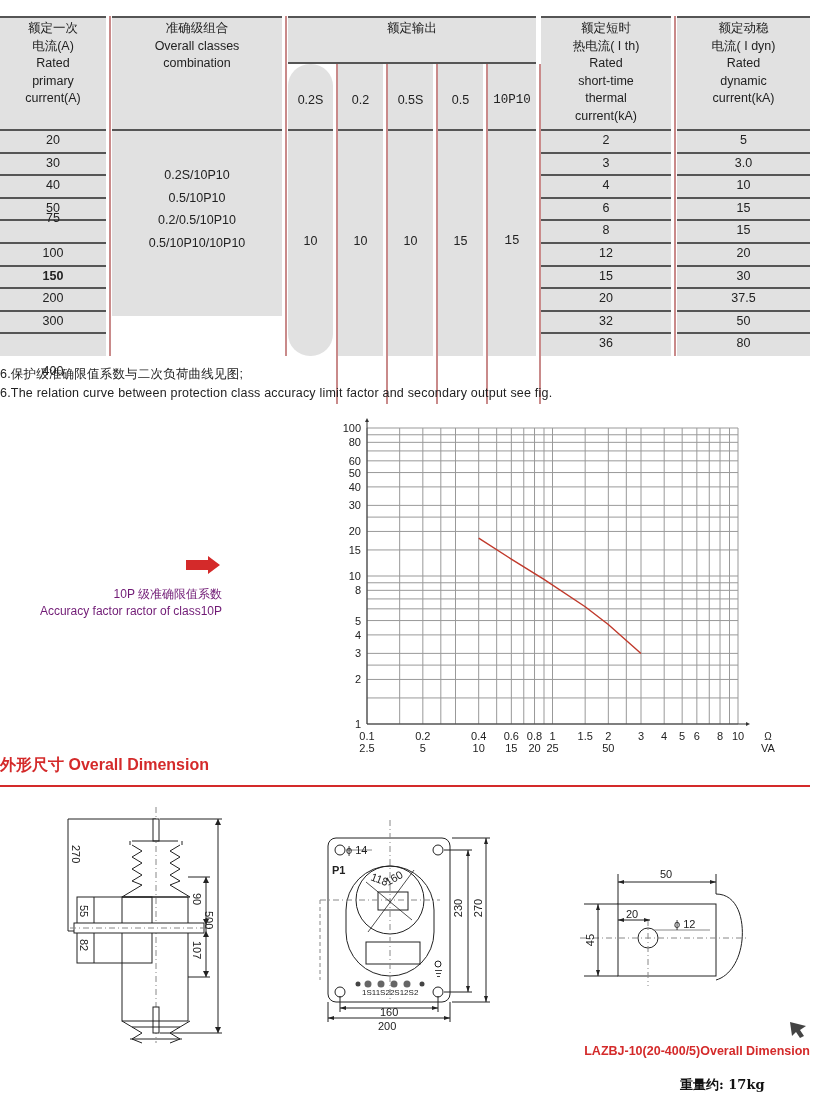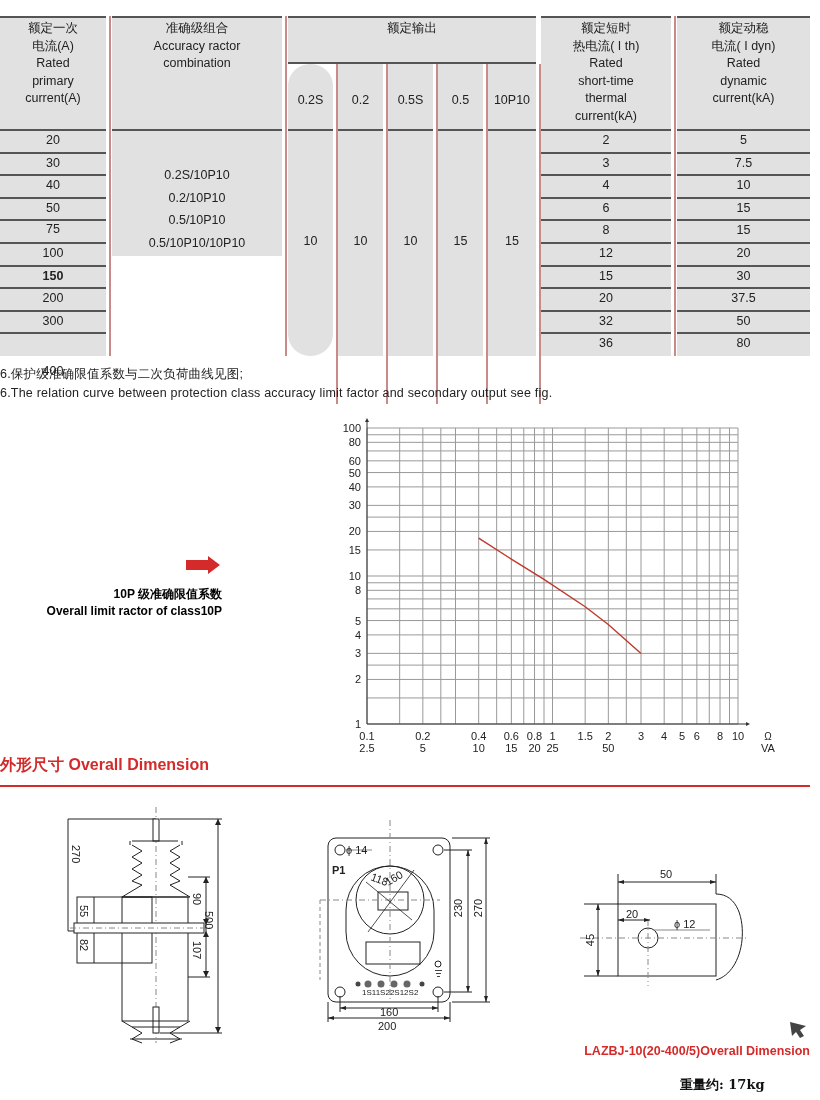--- a/index.html
+++ b/index.html
@@ -10,21 +10,21 @@
   .spec { position:absolute; left:0; top:16px; width:810px; }
   .col { position:absolute; top:0; background:#e1e1e1; }
   .col.border-right::after { content:""; position:absolute; top:0; right:-5px; width:2px; height:340px; background:#c98a8a; }
   .hcell { position:absolute; left:0; right:0; text-align:center; font-size:12.5px; line-height:17.5px; color:#222; }
   .topline { position:absolute; left:0; right:0; height:2px; background:#555; }
   .rowline { position:absolute; left:0; right:0; height:2px; background:#555; }
   .cellv { position:absolute; left:0; right:0; text-align:center; font-size:12.5px; color:#222; }
 
   .note { position:absolute; left:0; font-size:12.5px; color:#222; letter-spacing:0.2px; }
 
-  .redlabel { position:absolute; color:#000000; font-weight:bold; font-size:12px; text-align:right; }
+  .redlabel { position:absolute; color:#701a75; font-weight:normal; font-size:12px; text-align:right; }
   .arrow { position:absolute; left:186px; top:556px; width:34px; height:18px; }
 
   .section-title { position:absolute; left:0; top:755px; color:#d42a2a; font-weight:bold; font-size:16px; }
   .section-rule { position:absolute; left:0; top:785px; width:810px; height:2px; background:#d42a2a; }
 
   .caption { position:absolute; right:10px; top:1044px; color:#d42a2a; font-weight:bold; font-size:12.5px; }
   .weight { position:absolute; left:680px; top:1076px; font-family:"DejaVu Serif", serif; font-weight:bold; font-size:13px; color:#111; }
 
   svg text { font-family:"Liberation Sans", sans-serif; }
 </style>
@@ -45,46 +45,46 @@
     <div id="primary-rows">
         <div class="rowline" style="top: 113px;"></div>
         <div class="cellv" style="top: 117px;">20</div>
         <div class="rowline" style="top: 135.6px;"></div>
         <div class="cellv" style="top: 139.6px;">30</div>
         <div class="rowline" style="top: 158.2px;"></div>
         <div class="cellv" style="top: 162.2px;">40</div>
         <div class="rowline" style="top: 180.8px;"></div>
         <div class="cellv" style="top: 184.8px;">50</div>
         <div class="rowline" style="top: 203.4px;"></div>
-        <div class="cellv" style="top: 206px;">75</div>
+        <div class="cellv" style="top: 195px;">75</div>
         <div class="rowline" style="top: 226px;"></div>
         <div class="cellv" style="top: 230px;">100</div>
         <div class="rowline" style="top: 248.6px;"></div>
         <div class="cellv" style="top: 252.6px; font-weight: bold;">150</div>
         <div class="rowline" style="top: 271.2px;"></div>
         <div class="cellv" style="top: 275.2px;">200</div>
         <div class="rowline" style="top: 293.8px;"></div>
         <div class="cellv" style="top: 297.8px;">300</div>
         <div class="rowline" style="top: 316.4px;"></div>
         <div class="cellv" style="top: 320.4px; margin-top: 28px;">400</div>
       </div>
   </div>
 
-  <div class="col border-right" style="left:112px;width:170px;height:240px;">
+  <div class="col border-right" style="left:112px;width:170px;height:300px;">
     <div class="topline" style="top:0;"></div>
     <div class="hcell" style="top:4px;">
       <div>准确级组合</div>
-      <div>Accuracy ractor</div>
+      <div>Overall classes</div>
       <div>combination</div>
     </div>
     <div class="rowline" style="top:113px;"></div>
     <div class="hcell" style="top:148px;line-height:22.6px;">
       <div>0.2S/10P10</div>
-      <div>0.2/10P10</div>
       <div>0.5/10P10</div>
+      <div>0.2/0.5/10P10</div>
       <div>0.5/10P10/10P10</div>
     </div>
   </div>
 
   <div class="col" style="left:288px;width:248px;height:46px;">
     <div class="topline" style="top:0;"></div>
     <div class="hcell" style="top:4px;">
       <div>额定输出</div>
     </div>
     <div class="rowline" style="top:46px;"></div>
@@ -103,21 +103,21 @@
       <div class="col border-right" style="left: 388px; width: 45px; top: 48px; height: 292px;">
         <div class="hcell" style="top: 28px;">0.5S</div>
         <div class="rowline" style="top: 65px;"></div>
         <div class="cellv" style="top: 170px;">10</div>
       </div>
       <div class="col border-right" style="left: 438px; width: 45px; top: 48px; height: 292px;">
         <div class="hcell" style="top: 28px;">0.5</div>
         <div class="rowline" style="top: 65px;"></div>
         <div class="cellv" style="top: 170px;">15</div>
       </div>
-      <div class="col border-right" style="left: 488px; width: 48px; top: 48px; height: 292px;">
+      <div class="col border-right" style="left: 488px; width: 48px; top: 48px; height: 292px; font-family: Liberation Mono, monospace;">
         <div class="hcell" style="top: 28px;">10P10</div>
         <div class="rowline" style="top: 65px;"></div>
         <div class="cellv" style="top: 170px;">15</div>
       </div>
     </div>
 
   <div class="col border-right" style="left:541px;width:130px;height:340px;">
     <div class="topline" style="top:0;"></div>
     <div class="hcell" style="top:4px;">
       <div>额定短时</div>
@@ -157,21 +157,21 @@
       <div>额定动稳</div>
       <div>电流( I dyn)</div>
       <div>Rated</div>
       <div>dynamic</div>
       <div>current(kA)</div>
     </div>
     <div id="dynamic-rows">
         <div class="rowline" style="top: 113px;"></div>
         <div class="cellv" style="top: 117px;">5</div>
         <div class="rowline" style="top: 135.6px;"></div>
-        <div class="cellv" style="top: 139.6px;">7.5</div>
+        <div class="cellv" style="top: 139.6px;">3.0</div>
         <div class="rowline" style="top: 158.2px;"></div>
         <div class="cellv" style="top: 162.2px;">10</div>
         <div class="rowline" style="top: 180.8px;"></div>
         <div class="cellv" style="top: 184.8px;">15</div>
         <div class="rowline" style="top: 203.4px;"></div>
         <div class="cellv" style="top: 207.4px;">15</div>
         <div class="rowline" style="top: 226px;"></div>
         <div class="cellv" style="top: 230px;">20</div>
         <div class="rowline" style="top: 248.6px;"></div>
         <div class="cellv" style="top: 252.6px;">30</div>
@@ -185,21 +185,21 @@
   </div>
 </div>
 
 <div class="note" style="top:366px;">6.保护级准确限值系数与二次负荷曲线见图;</div>
 <div class="note" style="top:386px;">6.The relation curve between protection class accuracy limit factor and secondary output see fig.</div>
 
 <svg class="arrow" viewBox="0 0 34 18">
   <polygon points="0,4 22,4 22,0 34,9 22,18 22,14 0,14" fill="#d42a2a"></polygon>
 </svg>
 <div class="redlabel" style="right:598px;top:586px;">10P 级准确限值系数</div>
-<div class="redlabel" style="right:598px;top:604px;">Overall limit ractor of class10P</div>
+<div class="redlabel" style="right:598px;top:604px;">Accuracy factor ractor of class10P</div>
 
 <svg id="chart" class="abs" style="left:0;top:0;" width="820" height="760">
   <g id="grid">
       <line x1="367" x2="367" y1="428" y2="724" stroke="#999" stroke-width="1"></line>
       <line x1="399.66492855482886" x2="399.66492855482886" y1="428" y2="724" stroke="#999" stroke-width="1"></line>
       <line x1="422.84106419566854" x2="422.84106419566854" y1="428" y2="724" stroke="#999" stroke-width="1"></line>
       <line x1="440.817871608663" x2="440.817871608663" y1="428" y2="724" stroke="#999" stroke-width="1"></line>
       <line x1="455.5059927504974" x2="455.5059927504974" y1="428" y2="724" stroke="#999" stroke-width="1"></line>
       <line x1="478.682128391337" x2="478.682128391337" y1="428" y2="724" stroke="#999" stroke-width="1"></line>
       <line x1="496.65893580433146" x2="496.65893580433146" y1="428" y2="724" stroke="#999" stroke-width="1"></line>

